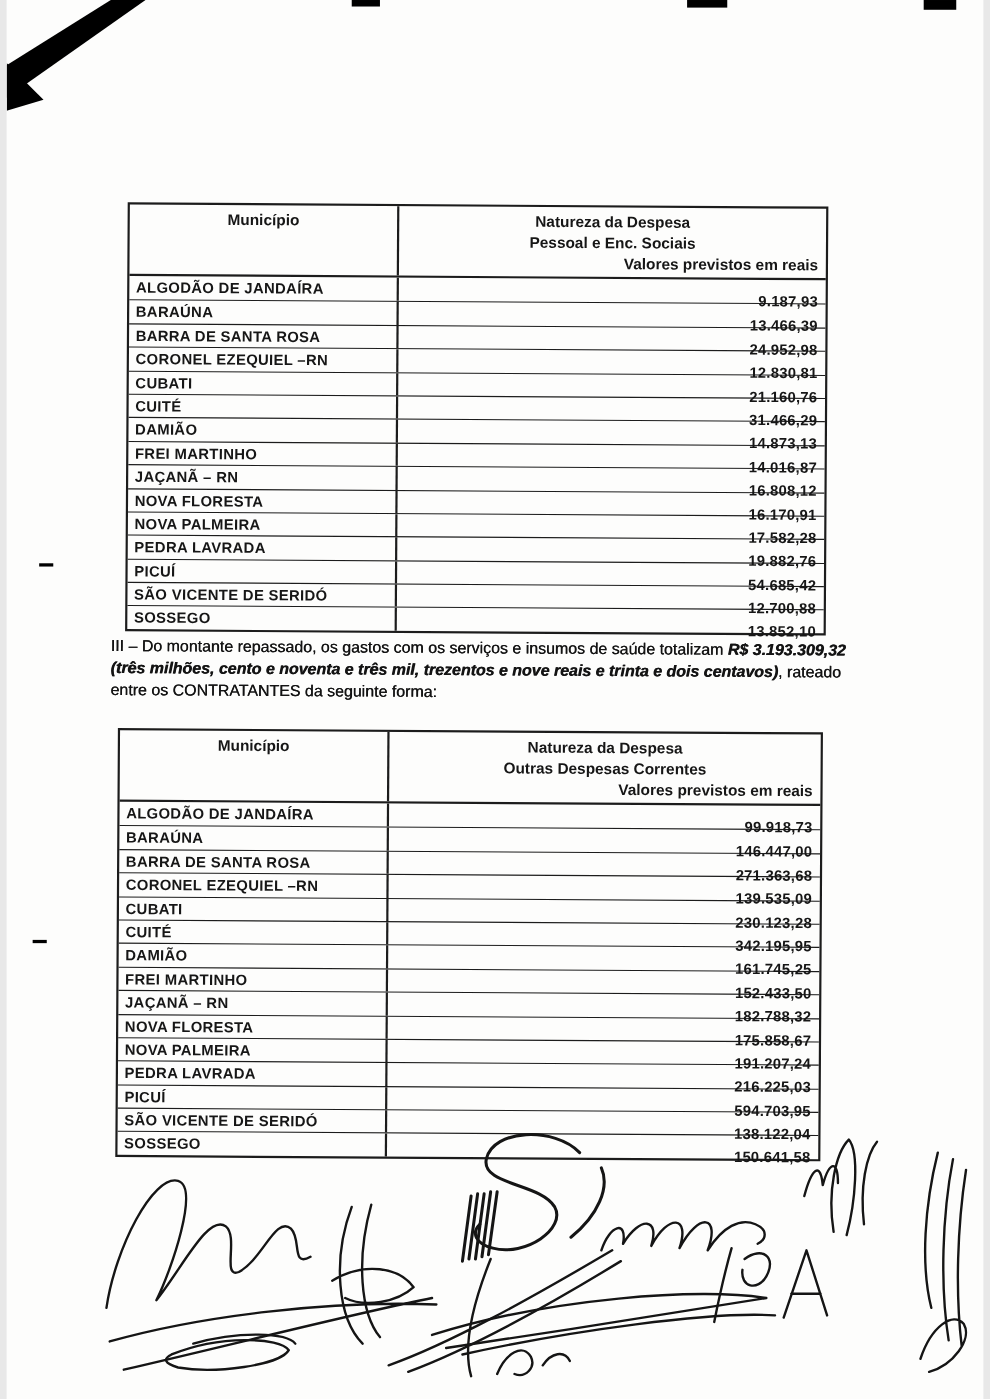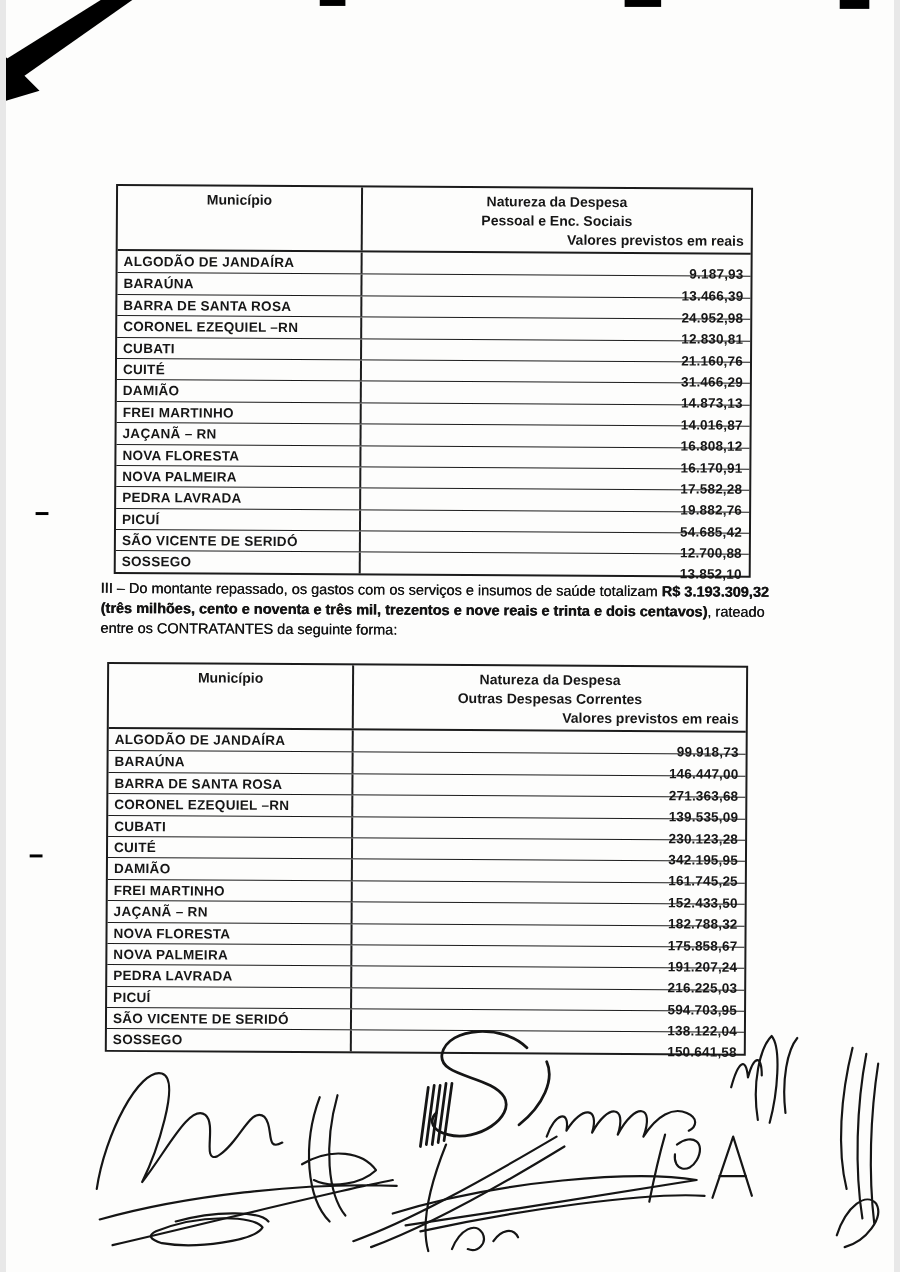--- a/index.html
+++ b/index.html
@@ -34,21 +34,21 @@
     flex:1; font-weight:bold; font-size:13.5px; text-align:right;
     padding:3px 7px 0 0; transform:translateY(9px); letter-spacing:.2px;
   }
 
   
   .clause {
     position:absolute; left:97px; top:580px; width:670px;
     font-size:14.5px; line-height:20px; color:#141414;
     text-shadow:.3px 0 0 currentColor; 
   }
-  .clause strong { font-weight:bold; text-shadow:.5px 0 0 currentColor; }
+  .clause strong { font-weight:bold; text-shadow:.5px 0 0 currentColor;font-style:italic; }
 
   
   .artifacts { position:absolute; inset:0; pointer-events:none; z-index:5; }
   .artifacts path { fill:none; stroke:#151515; stroke-width:2.2; stroke-linecap:round; stroke-linejoin:round; }
   .artifacts path.heavy { stroke-width:2.8; }
   .artifacts .solid { fill:#000; stroke:none; }
 </style>
 </head>
 <body>
 

